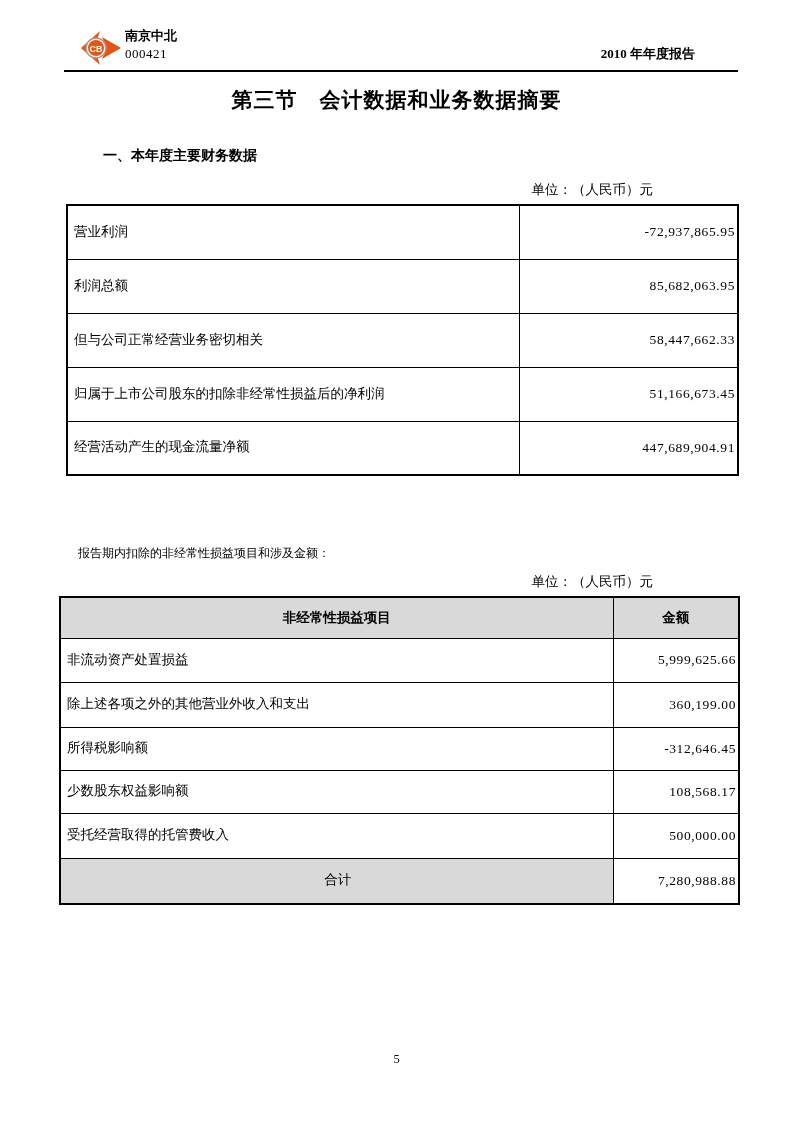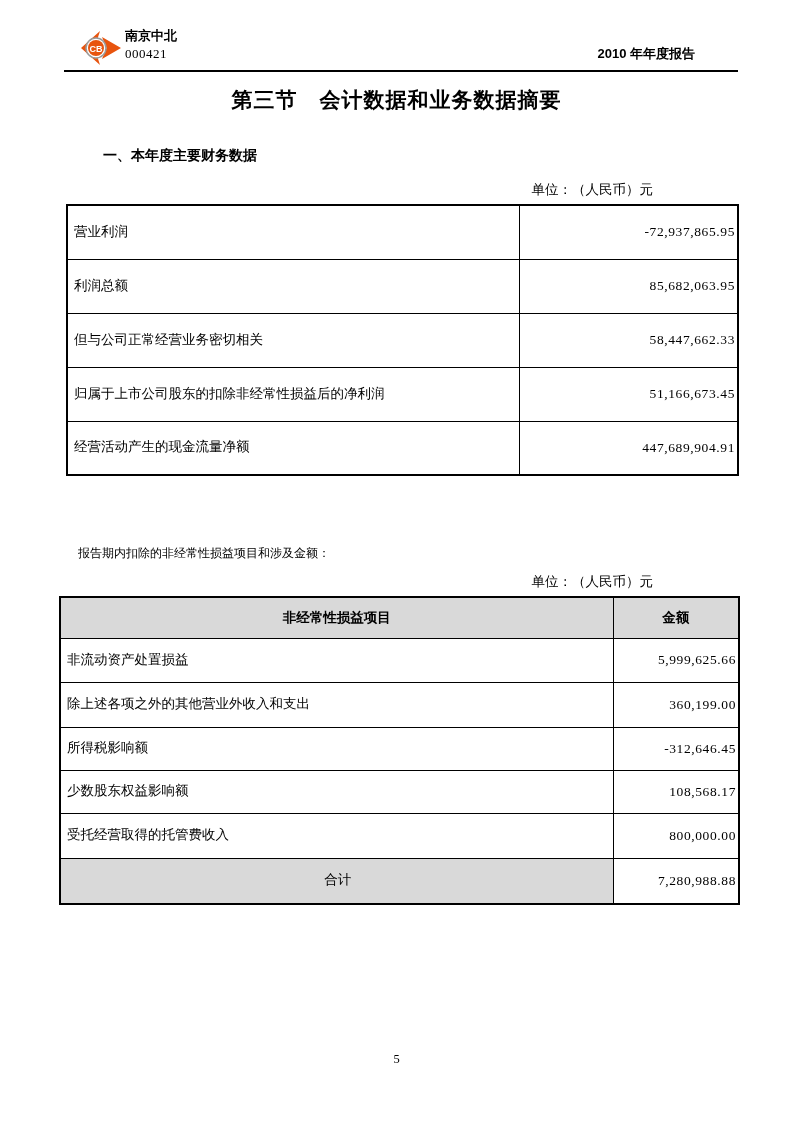--- a/index.html
+++ b/index.html
@@ -12,21 +12,21 @@
     background: #ffffff;
     font-family: "Liberation Serif", "DejaVu Serif", serif;
     color: #000;
     overflow: hidden;
   }
   
   .hdr-logo { position: absolute; left: 79px; top: 26px; width: 44px; height: 44px; }
   .hdr-brand { position: absolute; left: 125px; top: 27px; line-height: 1.35; }
   .hdr-company { font-family: "Liberation Sans", "DejaVu Sans", sans-serif; font-weight: bold; font-size: 13px; }
   .hdr-code { font-family: "Liberation Serif", serif; font-size: 13px; letter-spacing: 0.5px; }
-  .hdr-report { position: absolute; right: 98px; top: 45px; font-family: Liberation Sans, sans-serif; font-weight: bold; font-size: 13px; }
+  .hdr-report { position: absolute; right: 98px; top: 45px; font-family: Liberation Serif, serif; font-weight: bold; font-size: 13px; }
   .hdr-rule { position: absolute; left: 64px; top: 70px; width: 674px; height: 2px; background: #000; }
   
   .doc-title {
     position: absolute; left: 0; top: 86px; width: 100%;
     text-align: center;
     font-family: "Liberation Sans", "DejaVu Sans", sans-serif;
     font-weight: bold; font-size: 21px; letter-spacing: 1px;
   }
   .sub-heading {
     position: absolute; left: 103px; top: 147px;
@@ -148,21 +148,21 @@
     <tr class="r4">
       <td class="label-cell">所得税影响额</td>
       <td class="amount-cell">-312,646.45</td>
     </tr>
     <tr class="r5">
       <td class="label-cell">少数股东权益影响额</td>
       <td class="amount-cell">108,568.17</td>
     </tr>
     <tr class="r6">
       <td class="label-cell">受托经营取得的托管费收入</td>
-      <td class="amount-cell">800,000.00</td>
+      <td class="amount-cell">500,000.00</td>
     </tr>
     <tr class="total">
       <td class="label-cell total-label">合计</td>
       <td class="amount-cell">7,280,988.88</td>
     </tr>
   </tbody>
     </table>
 
   <div class="page-number">5</div>
 

